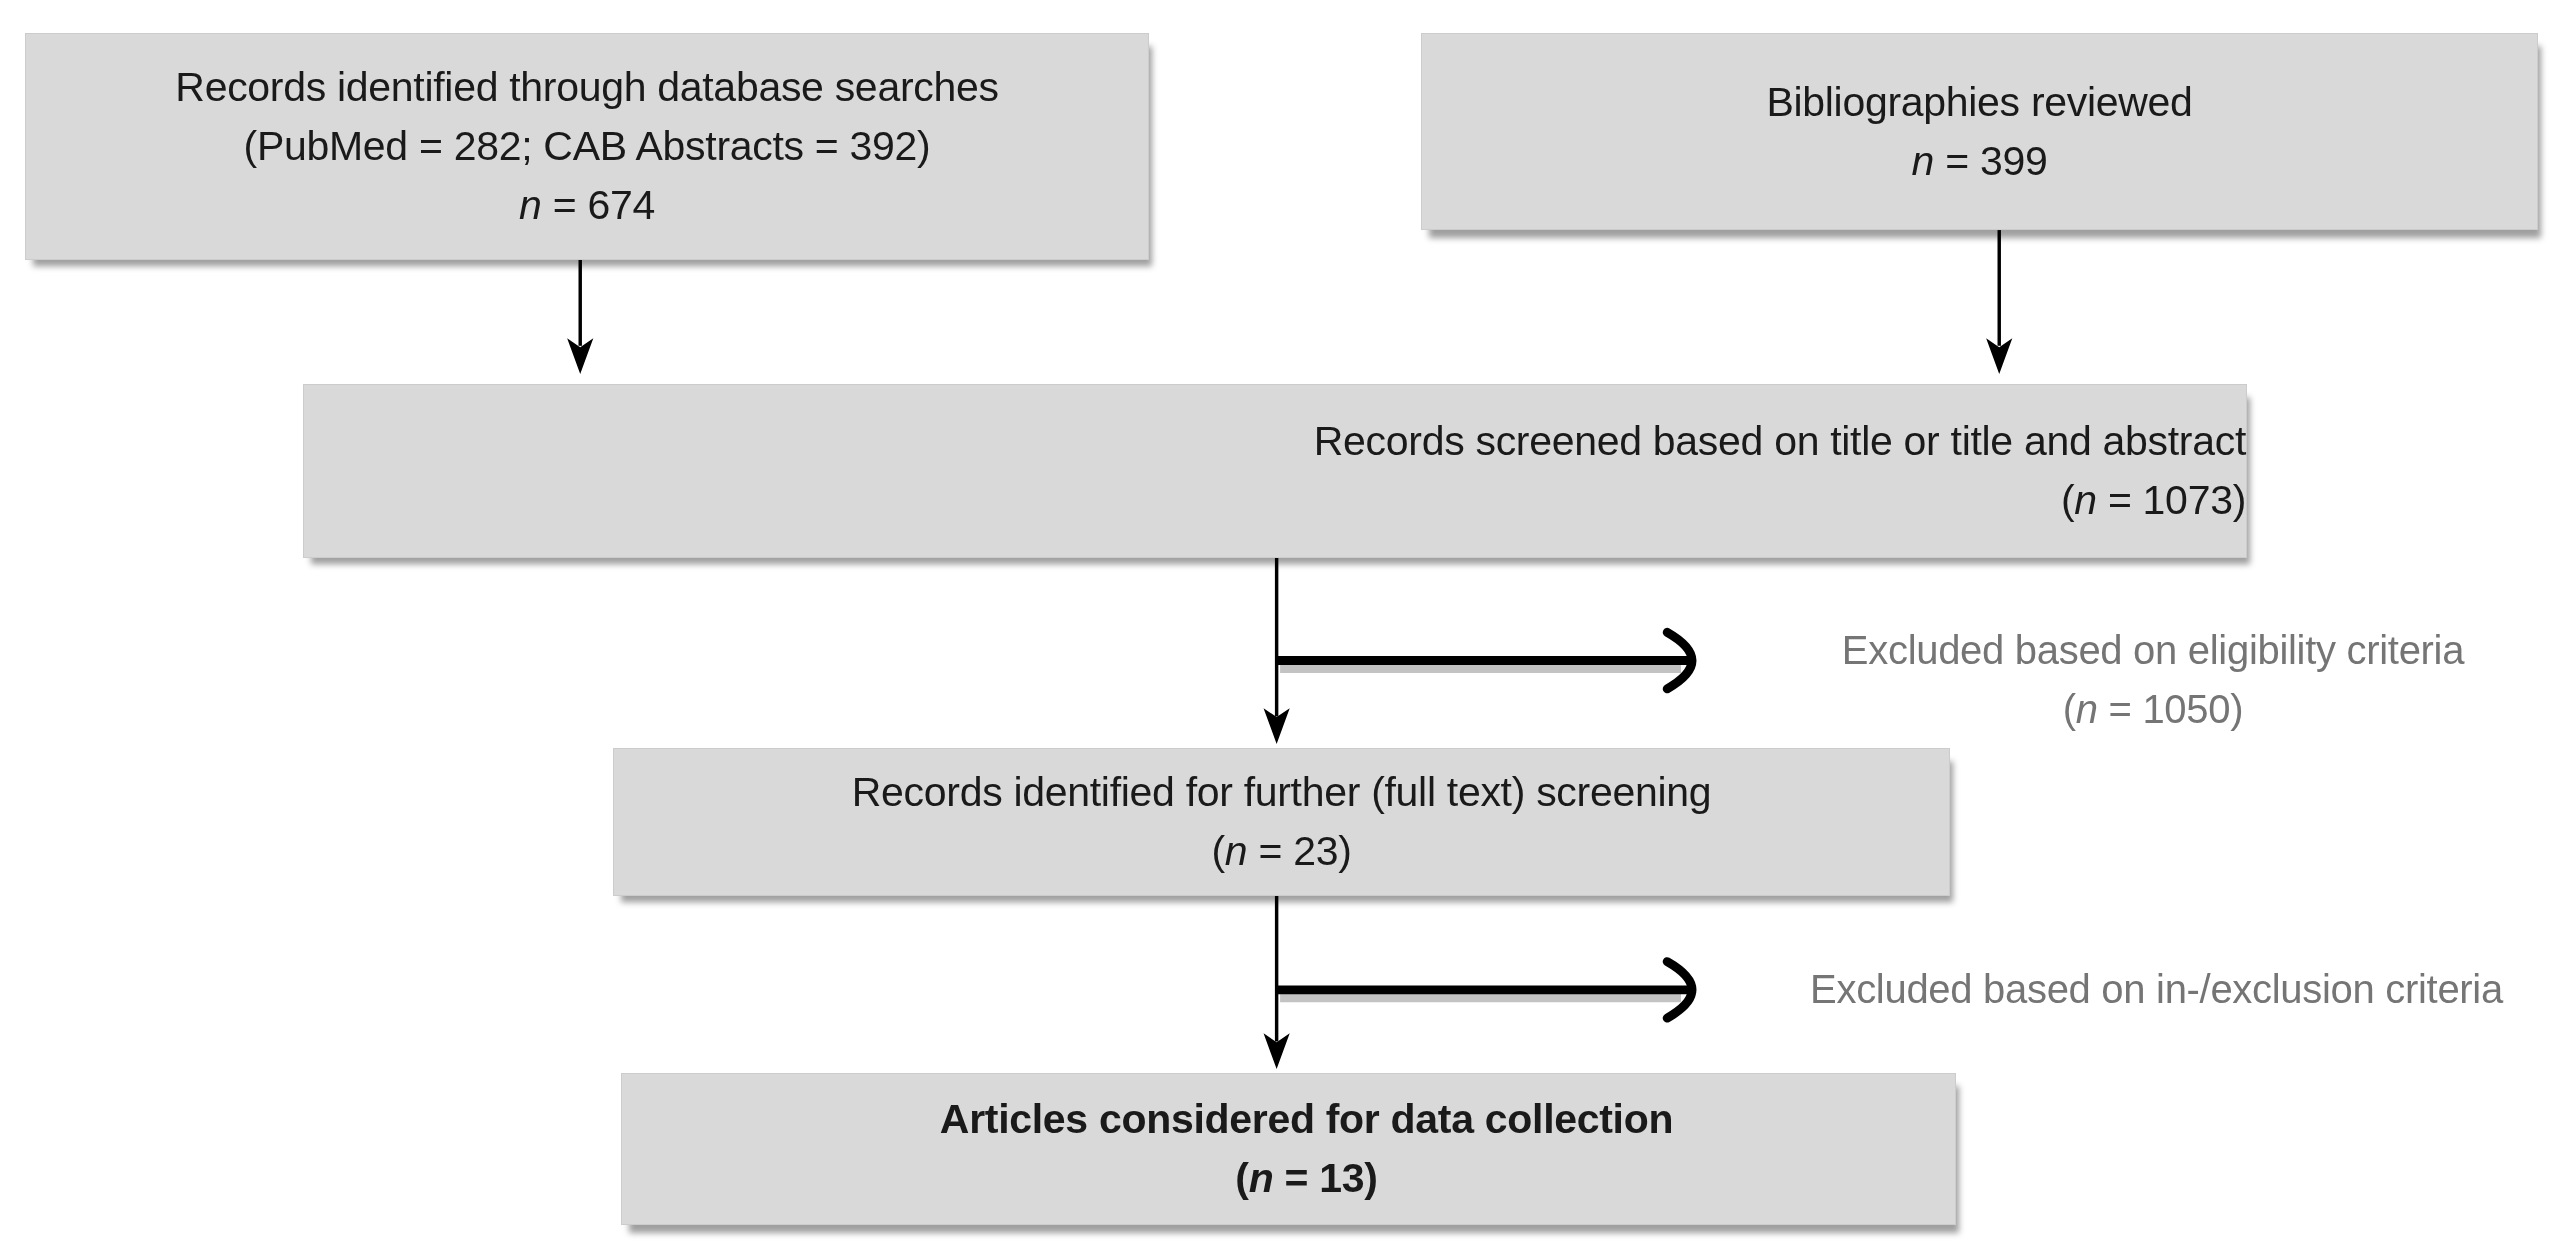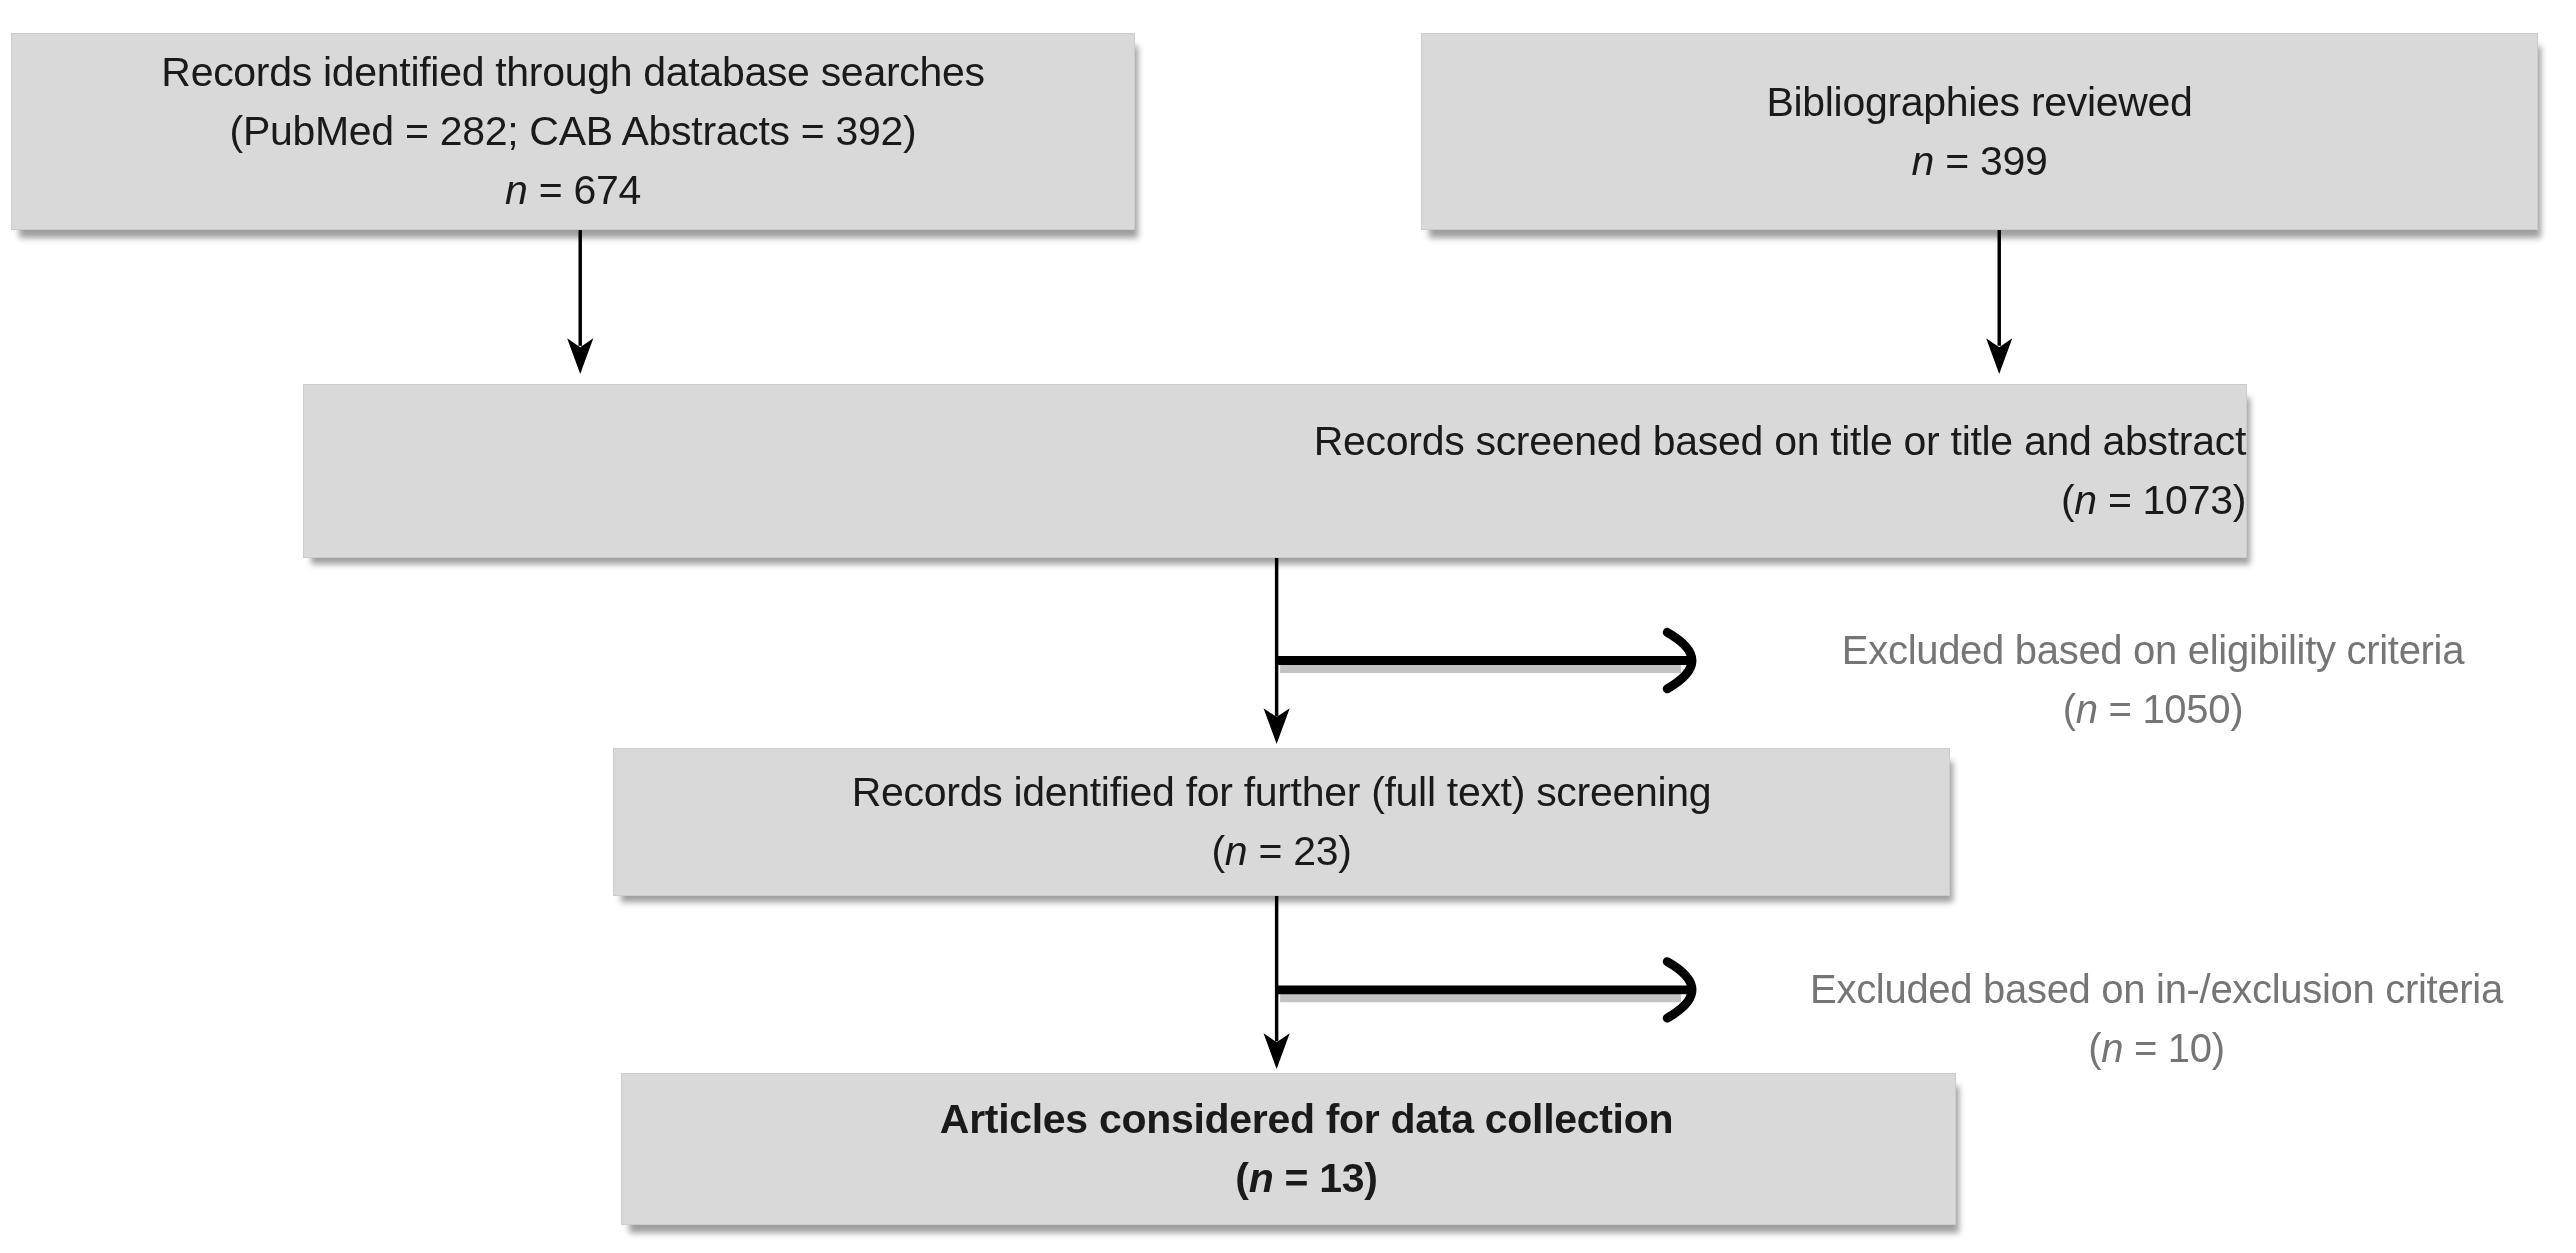--- a/index.html
+++ b/index.html
@@ -55,21 +55,21 @@
       <path d="M1853,1552 L1834,1500 L1853,1513 L1872,1500 Z" fill="#000000"></path>
     </g>
 
     <g>
       <line x1="1858" y1="1449" x2="2440" y2="1449" stroke="#b5b5b5" stroke-width="12" opacity="0.8"></line>
       <line x1="1853" y1="1437" x2="2452" y2="1437" stroke="#000000" stroke-width="13"></line>
       <path d="M2420,1396 Q2492,1437 2420,1478" fill="none" stroke="#000000" stroke-width="13" stroke-linecap="round" stroke-linejoin="round"></path>
     </g>
   </svg>
 
-  <div class="box" style="left:11px;top:33px;width:1124px;height:197px;">
+  <div class="box" style="left:25px;top:33px;width:1124px;height:227px;">
     <div class="line">Records identified through database searches</div>
     <div class="line">(PubMed = 282; CAB Abstracts = 392)</div>
     <div class="line"><span></span><span class="ital">n</span><span> = 674</span></div>
   </div>
 
   <div class="box" style="left:1421px;top:33px;width:1117px;height:197px;">
     <div class="line">Bibliographies reviewed</div>
     <div class="line"><span></span><span class="ital">n</span><span> = 399</span></div>
   </div>
 
@@ -83,21 +83,20 @@
     <div class="line"><span>(</span><span class="ital">n</span><span> = 1050)</span></div>
   </div>
 
   <div class="box" style="left:613px;top:748px;width:1337px;height:148px;align-items:center;">
     <div class="line">Records identified for further (full text) screening</div>
     <div class="line"><span>(</span><span class="ital">n</span><span> = 23)</span></div>
   </div>
 
   <div class="note" style="left:1743px;top:960px;width:827px;">
     <div class="line">Excluded based on in-/exclusion criteria</div>
-    <div class="line"><span>(</span><span class="ital">n</span><span> = 10)</span></div>
   </div>
 
   <div class="box bold" style="left:621px;top:1073px;width:1335px;height:152px;padding-left:36px;">
     <div class="line">Articles considered for data collection</div>
     <div class="line"><span>(</span><span class="ital">n</span><span> = 13)</span></div>
   </div>
 
 </div>
 
 

